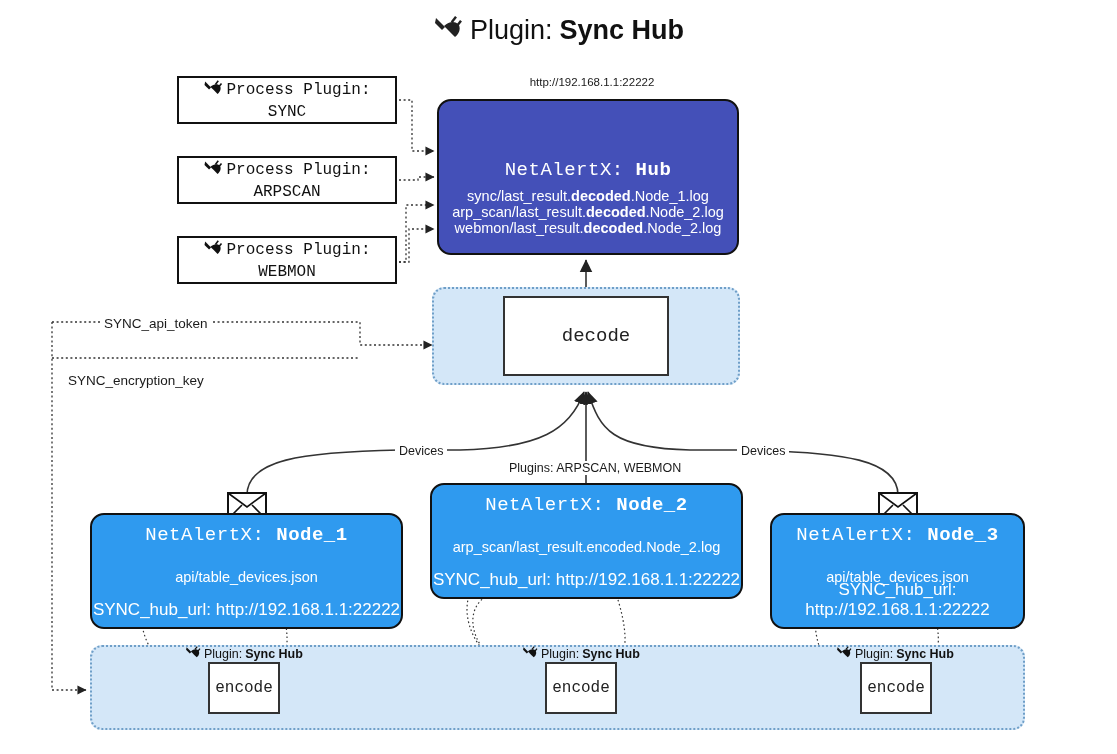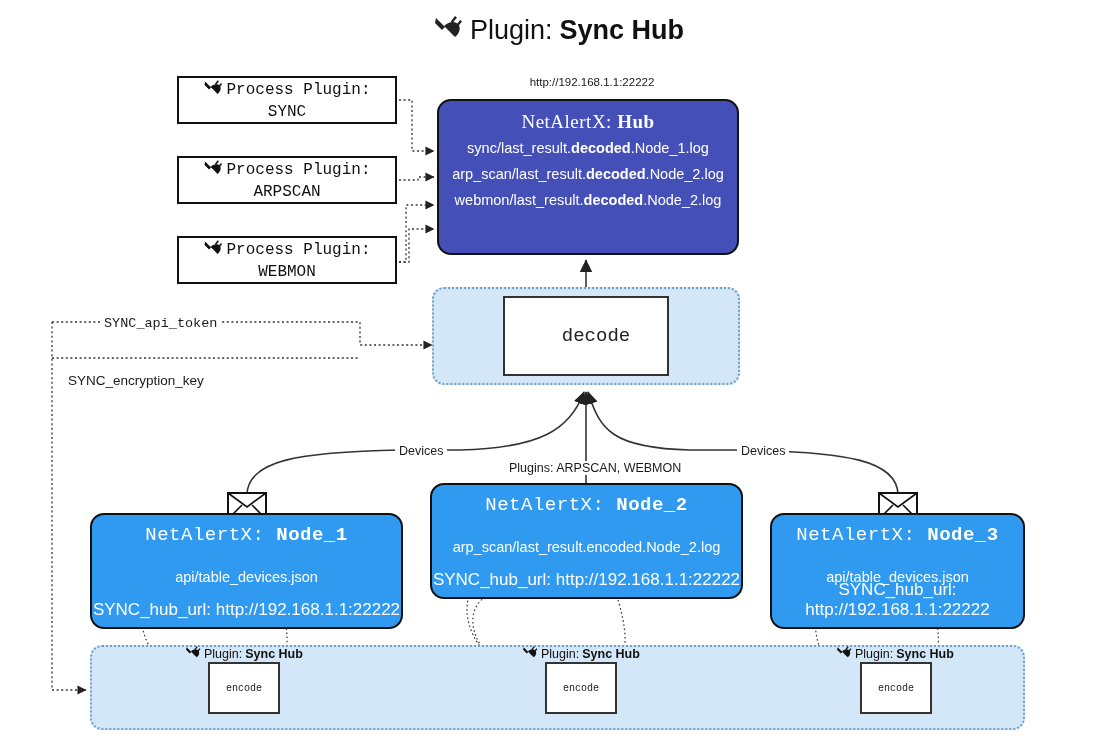--- a/index.html
+++ b/index.html
@@ -17,23 +17,23 @@
 
   .plug-ico{display:inline-block;vertical-align:middle;}
 
   
   #hub-url{left:437px;top:76px;width:310px;text-align:center;font-size:11.5px;color:#1a1a1a;}
 
   
   #hub{left:437px;top:99px;width:302px;height:156px;border-radius:14px;
        background:#4450b8;border:2px solid #111;color:#fff;
        display:flex;flex-direction:column;align-items:center;padding-top:10px;}
-  #hub .hub-title{font-family:Liberation Serif, serif;font-size:19px;letter-spacing:.5px;}
+  #hub .hub-title{font-family:Liberation Mono, monospace;font-size:19px;letter-spacing:.5px;margin-top:48px;}
   #hub .hub-title b{font-weight:700;}
-  #hub .hub-lines{margin-top:7px;width:100%;display:flex;flex-direction:column;gap:10px;
+  #hub .hub-lines{margin-top:7px;width:100%;display:flex;flex-direction:column;gap:0;
                   align-items:center;font-size:14.5px;}
   #hub .hub-lines div{white-space:nowrap;}
   #hub .hub-lines b{font-weight:700;}
 
   
   .pbox{width:220px;height:48px;border:2px solid #111;background:#fff;
         font-family:"Liberation Mono",monospace;font-size:16px;color:#111;
         display:flex;flex-direction:column;align-items:center;justify-content:center;line-height:1.25;}
   .pbox .r1{display:flex;align-items:center;gap:3px;}
   #pbox1{left:177px;top:76px;}
@@ -42,21 +42,21 @@
 
   
   #decode-wrap{left:432px;top:287px;width:308px;height:98px;border-radius:12px;
                background:#d4e7f8;border:2px dotted #6f9fc8;}
   #decode{left:503px;top:296px;width:166px;height:80px;background:#fff;border:2px solid #333;
           font-family:"Liberation Mono",monospace;font-size:19px;color:#222;
           display:flex;align-items:center;justify-content:center;padding-left:20px;}
 
   
   .keylab{font-size:13.5px;color:#1a1a1a;background:#fff;padding:0 3px;white-space:nowrap;}
-  #klab1{left:101px;top:316px;font-family:Liberation Mono, monospace;}
+  #klab1{left:101px;top:316px;}
   #klab2{left:65px;top:356px;margin-top:17px;}
 
   
   .elab{font-size:12.5px;color:#1a1a1a;background:#fff;padding:0 4px;white-space:nowrap;}
   #elabL{left:395px;top:444px;}
   #elabR{left:737px;top:444px;}
   #elabC{left:505px;top:461px;}
 
   
   .node{height:116px;border-radius:14px;background:#2f9aef;border:2px solid #111;color:#fff;
@@ -71,21 +71,21 @@
   #node3{left:770px;top:513px;width:255px;}
 
   
   #strip{left:90px;top:645px;width:935px;height:85px;border-radius:12px;
          background:#d4e7f8;border:2px dotted #6f9fc8;}
   .plugcap{font-size:12.5px;color:#111;display:flex;align-items:center;gap:3px;white-space:nowrap;}
   #pc1{left:185px;top:645px;}
   #pc2{left:522px;top:645px;}
   #pc3{left:836px;top:645px;}
   .encbox{width:72px;height:52px;background:#fff;border:2px solid #333;
-          font-family:"Liberation Mono",monospace;font-size:10px;color:#222;
+          font-family:"Liberation Mono",monospace;font-size:16px;color:#222;
           display:flex;align-items:center;justify-content:center;}
   #enc1{left:208px;top:662px;}
   #enc2{left:545px;top:662px;}
   #enc3{left:860px;top:662px;}
 
   
   .env{width:40px;height:28px;}
 </style>
 </head>
 <body>

